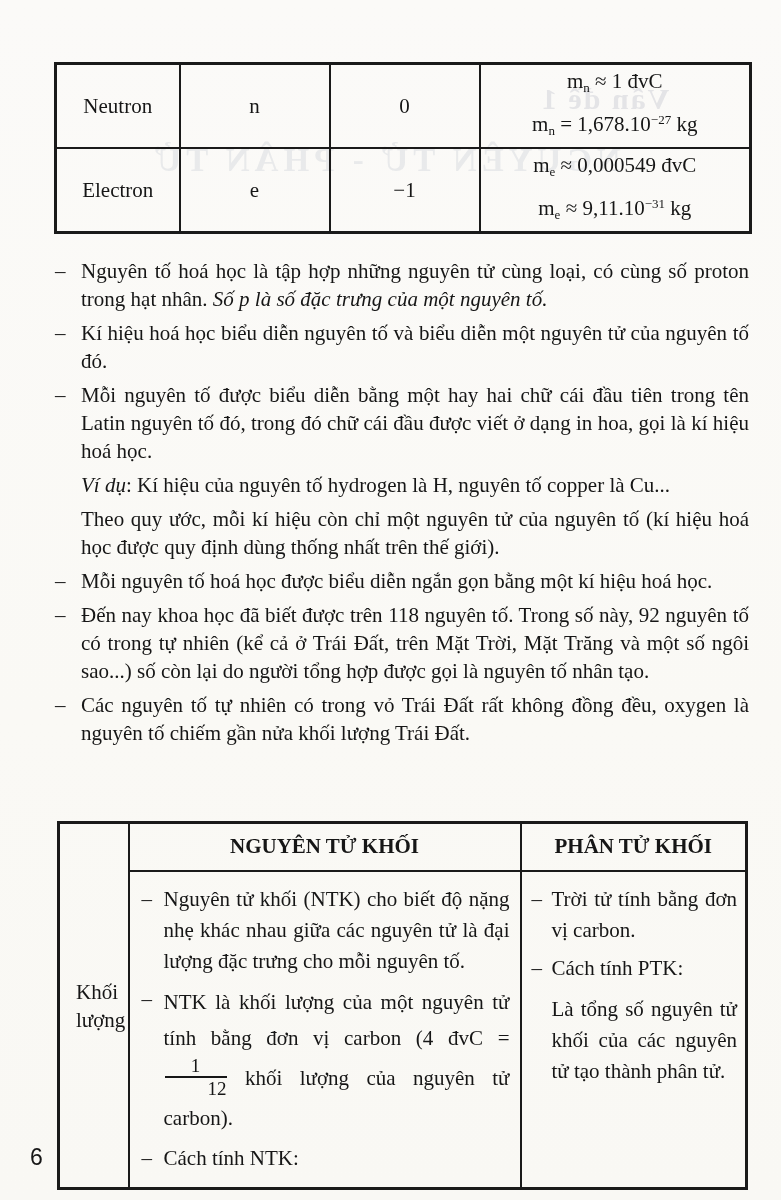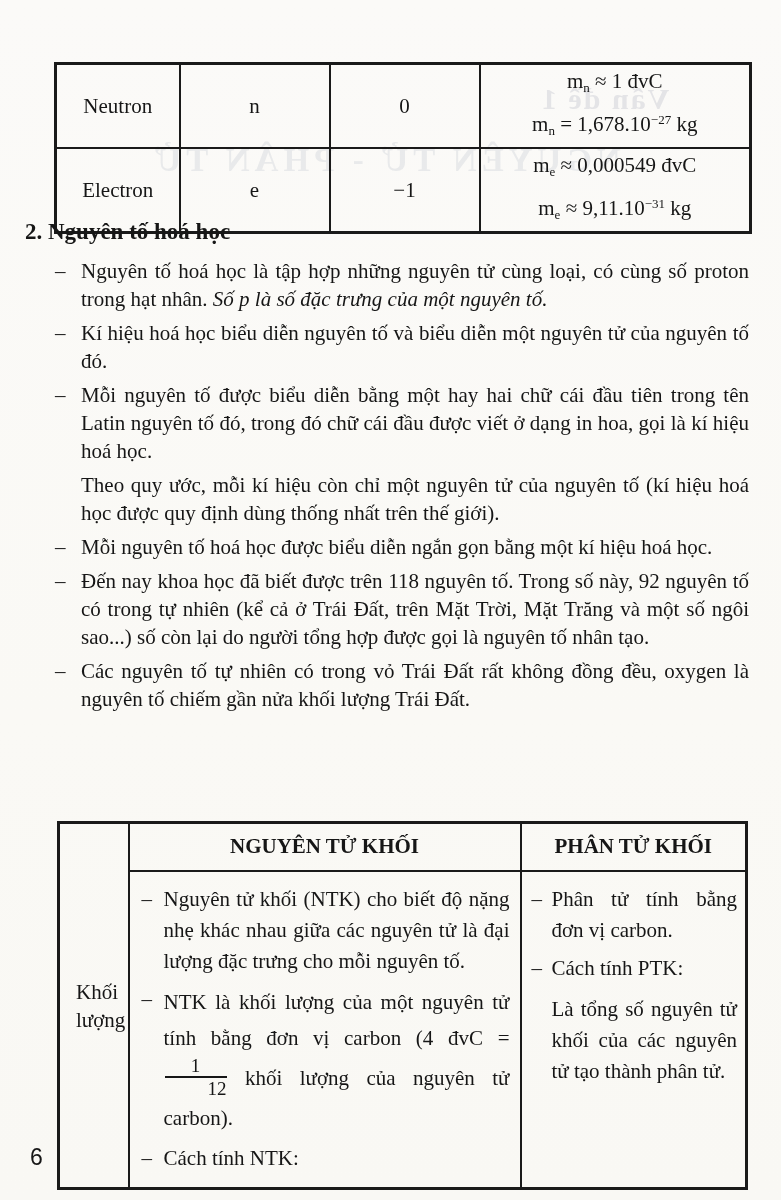--- a/index.html
+++ b/index.html
@@ -100,34 +100,36 @@
       <td>e</td>
       <td>−1</td>
       <td class="mass-cell">
         <div class="mass-line"><span>m</span><sub class="pt">e</sub><span> ≈ 0,000549 đvC</span></div>
         <div class="mass-line"><span>m</span><sub class="pt">e</sub><span> ≈ 9,11.10</span><sup class="pt">−31</sup><span> kg</span></div>
       </td>
     </tr>
   </tbody>
     </table>
 
-  <div class="heading" id="h2">2. Nguyên tố hoá học</div>
 
   <div class="sec2">
     <div class="li">
       <span class="dash">–</span>
       <div class="txt"><span>Nguyên tố hoá học là tập hợp những nguyên tử cùng loại, có cùng số proton trong hạt nhân. </span><span class="ital">Số p là số đặc trưng của một nguyên tố.</span></div>
     </div>
     <div class="li">
       <span class="dash">–</span>
       <div class="txt">Kí hiệu hoá học biểu diễn nguyên tố và biểu diễn một nguyên tử của nguyên tố đó.</div>
     </div>
     <div class="li">
       <span class="dash">–</span>
       <div class="txt">Mỗi nguyên tố được biểu diễn bằng một hay hai chữ cái đầu tiên trong tên Latin nguyên tố đó, trong đó chữ cái đầu được viết ở dạng in hoa, gọi là kí hiệu hoá học.</div>
+    </div>
+    <div class="li nodash">
+      <div class="txt"><span class="ital">Ví dụ</span><span>: Kí hiệu của nguyên tố hydrogen là H, nguyên tố copper là Cu...</span></div>
     </div>
     <div class="li nodash">
       <div class="txt">Theo quy ước, mỗi kí hiệu còn chỉ một nguyên tử của nguyên tố (kí hiệu hoá học được quy định dùng thống nhất trên thế giới).</div>
     </div>
     <div class="li">
       <span class="dash">–</span>
       <div class="txt">Mỗi nguyên tố hoá học được biểu diễn ngắn gọn bằng một kí hiệu hoá học.</div>
     </div>
     <div class="li">
       <span class="dash">–</span>
@@ -163,21 +165,21 @@
           <div class="txt"><span>NTK là khối lượng của một nguyên tử tính bằng đơn vị carbon (4 đvC = </span><span class="frac"><span class="num">1</span><span class="den">12</span></span><span> khối lượng của nguyên tử carbon).</span></div>
         </div>
         <div class="cellli">
           <span class="dash">–</span>
           <div class="txt">Cách tính NTK:</div>
         </div>
       </td>
       <td class="cell-ptk">
         <div class="cellli">
           <span class="dash">–</span>
-          <div class="txt">Phân tử tính bằng đơn vị carbon.</div>
+          <div class="txt">Trời tử tính bằng đơn vị carbon.</div>
         </div>
         <div class="cellli">
           <span class="dash">–</span>
           <div class="txt">Cách tính PTK:</div>
         </div>
         <div class="subpara">Là tổng số nguyên tử khối của các nguyên tử tạo thành phân tử.</div>
       </td>
     </tr>
   </tbody>
     </table>

